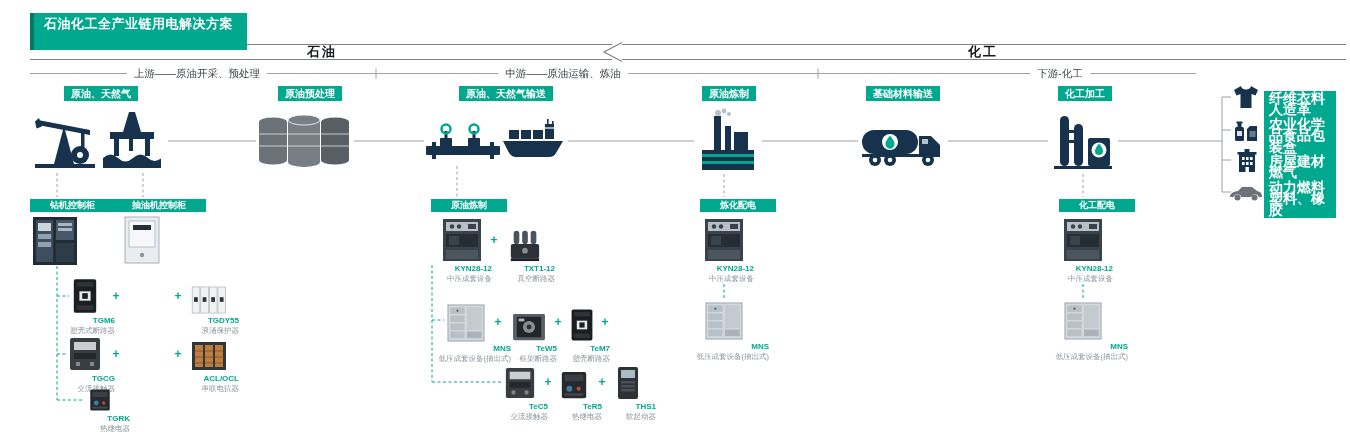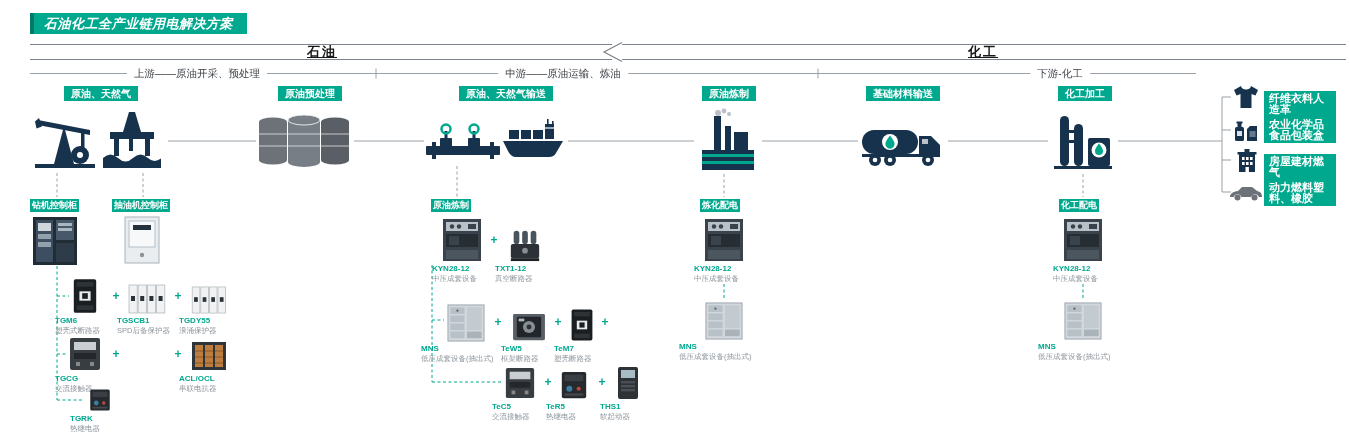--- a/index.html
+++ b/index.html
@@ -4,45 +4,45 @@
 <style>
   * { margin:0; padding:0; box-sizing:border-box; }
   html,body { background:#fff; }
   #stage {
     position:relative; width:1350px; height:432px; background:#fff; overflow:hidden;
     font-family:"Liberation Sans","DejaVu Sans",sans-serif;
   }
   .wires { position:absolute; left:0; top:0; pointer-events:none; }
   .banner {
     position:absolute; left:30px; top:13px; background:#00a88e; color:#fff;
-    font-size:13px; font-weight:bold; line-height:21px; padding:0 14px 0 10px;
-    border-left:4px solid #027a68; letter-spacing:.5px;font-style:italic;
+    font-size:13px; font-weight:bold; line-height:21px; padding:0 14px 16px 10px;
+    border-left:4px solid #027a68; letter-spacing:.5px;
   }
   .sec-label {
     position:absolute; transform:translateX(-50%); top:45px; font-size:13px; font-weight:bold;
-    color:#17181a; line-height:14px; letter-spacing:2px; white-space:nowrap;text-decoration:underline;
+    color:#17181a; line-height:14px; letter-spacing:2px; white-space:nowrap;
   }
   .stg-label {
     position:absolute; transform:translateX(-50%); top:67px; font-size:10.5px; color:#3c4248;
     background:#fff; line-height:13px; padding:0 7px; white-space:nowrap;
   }
   .pbadge {
     position:absolute; transform:translateX(-50%); top:86px; background:#00a88e; color:#fff;
     font-size:10px; font-weight:bold; line-height:15px; padding:0 7px; white-space:nowrap;
   }
   .panel {
     position:absolute; top:199px; background:#00a88e; color:#fff; font-size:9px; font-weight:bold;
-    line-height:13px; padding:0 2px; white-space:nowrap;
+    line-height:13px; padding:0 20px; white-space:nowrap;
   }
   .rbadge {
-    position:absolute; left:1264px; background:#00a88e; color:#fff; font-size:11px; font-weight:bold;
+    position:absolute; left:1264px; background:#00a88e; color:#fff; font-size:14px; font-weight:bold;
     line-height:11.5px; padding:1.5px 5px; max-width:72px;
   }
   .icon { position:absolute; }
-  .card { position:absolute; text-align:left; }
+  .card { position:absolute; text-align:right; }
   .devbox { display:flex; align-items:flex-end; justify-content:center; }
   .pname { font-size:8px; font-weight:bold; color:#00a88e; line-height:10px; margin-top:2px; white-space:nowrap; }
   .pdesc { font-size:7.5px; color:#8d959c; line-height:9px; white-space:nowrap; }
   .plus { position:absolute; transform:translate(-50%,-50%); color:#00a88e; font-weight:bold; font-size:12px; line-height:12px; }
 </style>
 </head>
 <body>
 
 <div id="stage">
 
@@ -421,29 +421,20 @@
 
   <div class="card" style="left:55px;top:276px;width:60px">
     <div class="devbox" style="height:38px">
         <svg width="28" height="36">
           <use href="#i-mccb"></use>
         </svg>
       </div>
     <div class="pname">TGM6</div>
     <div class="pdesc">塑壳式断路器</div>
   </div>
-  <div class="card" style="left:117px;top:276px;width:60px">
-    <div class="devbox" style="height:38px">
-        <svg width="38" height="30">
-          <use href="#i-din"></use>
-        </svg>
-      </div>
-    <div class="pname">TGSCB1</div>
-    <div class="pdesc">SPD后备保护器</div>
-  </div>
   <div class="card" style="left:179px;top:276px;width:60px">
     <div class="devbox" style="height:38px">
         <svg width="36" height="28">
           <use href="#i-din"></use>
         </svg>
       </div>
     <div class="pname">TGDY55</div>
     <div class="pdesc">浪涌保护器</div>
   </div>
   <div class="card" style="left:55px;top:334px;width:60px">

